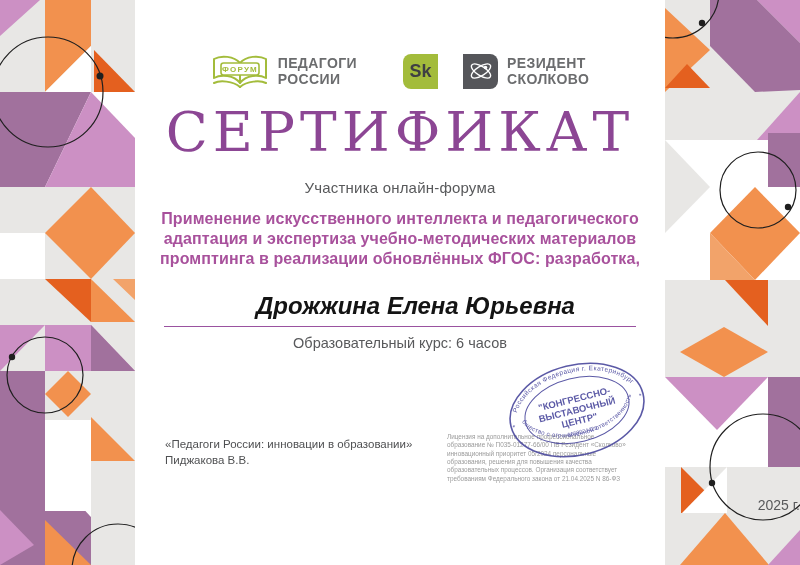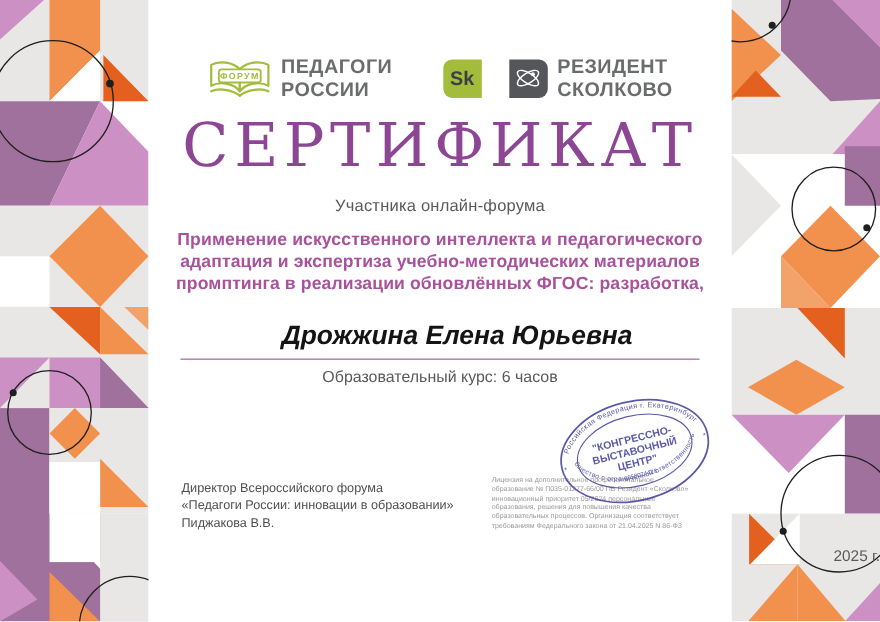--- a/index.html
+++ b/index.html
@@ -12,21 +12,21 @@
   *{margin:0;padding:0;box-sizing:border-box;}
   html,body{width:800px;height:565px;}
   body{font-family:"Liberation Sans",sans-serif;background:#fff;}
   .canvas{position:relative;width:800px;height:565px;background:#fff;overflow:hidden;}
   .pattern{position:absolute;top:0;width:135px;height:565px;}
   .pattern-left{left:0;}
   .pattern-right{right:0;}
   .content{position:absolute;left:135px;right:135px;top:0;text-align:center;}
   .logos{margin-top:50px;display:flex;justify-content:center;align-items:center;gap:46px;}
   .logo{display:flex;align-items:center;gap:9px;}
-  .logo-text{text-align:left;font-weight:bold;font-size:18px;line-height:1.15;color:var(--logo_gray);letter-spacing:.4px;}
+  .logo-text{text-align:left;font-weight:bold;font-size:14px;line-height:1.15;color:var(--logo_gray);letter-spacing:.4px;}
   .sk-green{width:35px;height:35px;background:var(--logo_green);border-radius:8px 0 0 8px;display:flex;align-items:center;justify-content:center;
             font-weight:bold;font-size:18px;color:#3E3F43;}
   .sk-dark{width:35px;height:35px;background:var(--sk_dark);border-radius:0 8px 8px 0;display:flex;align-items:center;justify-content:center;}
   .sk-boxes{display:flex;gap:25px;}
   .title{margin-top:10px;font-family:"DejaVu Serif",serif;font-weight:400;font-size:55px;line-height:1.1;
          letter-spacing:5px;color:var(--title_purple);}
   .subtitle{margin-top:16px;font-size:15px;color:var(--text_gray);letter-spacing:.2px;}
   .course-title{margin-top:13px;font-size:16px;font-weight:bold;color:var(--course_pink);line-height:1.25;letter-spacing:.1px;}
   .name{margin-top:23px;font-family:Liberation Sans, sans-serif;font-style:italic;font-weight:bold;font-size:24px;color:#141414;margin-left:31px;}
   .name-underline{width:472px;margin:6px auto 0;border-bottom:1.5px solid var(--line_purple);}
@@ -160,21 +160,20 @@
       <div>адаптация и экспертиза учебно-методических материалов</div>
       <div>промптинга в реализации обновлённых ФГОС: разработка,</div>
     </div>
 
     <div class="name">Дрожжина Елена Юрьевна</div>
     <div class="name-underline"></div>
     <div class="course-info">Образовательный курс: 6 часов</div>
   </div>
 
   <div class="signature">
-    <div>Директор Всероссийского форума</div>
     <div>«Педагоги России: инновации в образовании»</div>
     <div>Пиджакова В.В.</div>
   </div>
 
   <div class="license">
     <div>Лицензия на дополнительное профессиональное</div>
     <div>образование № П035-01277-66/00 ПВ Резидент «Сколково»</div>
     <div>инновационный приоритет 05/2024 персональные</div>
     <div>образования, решения для повышения качества</div>
     <div>образовательных процессов. Организация соответствует</div>

